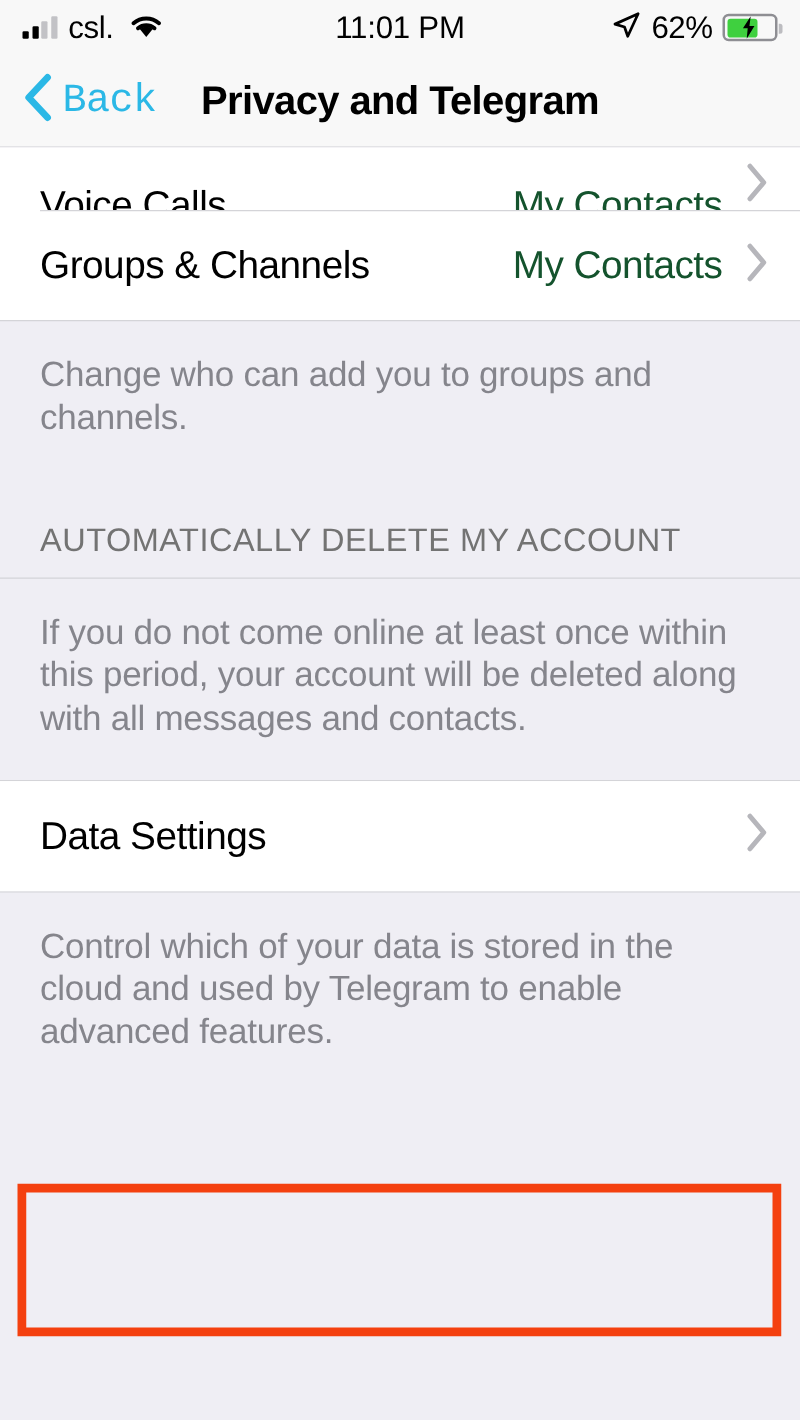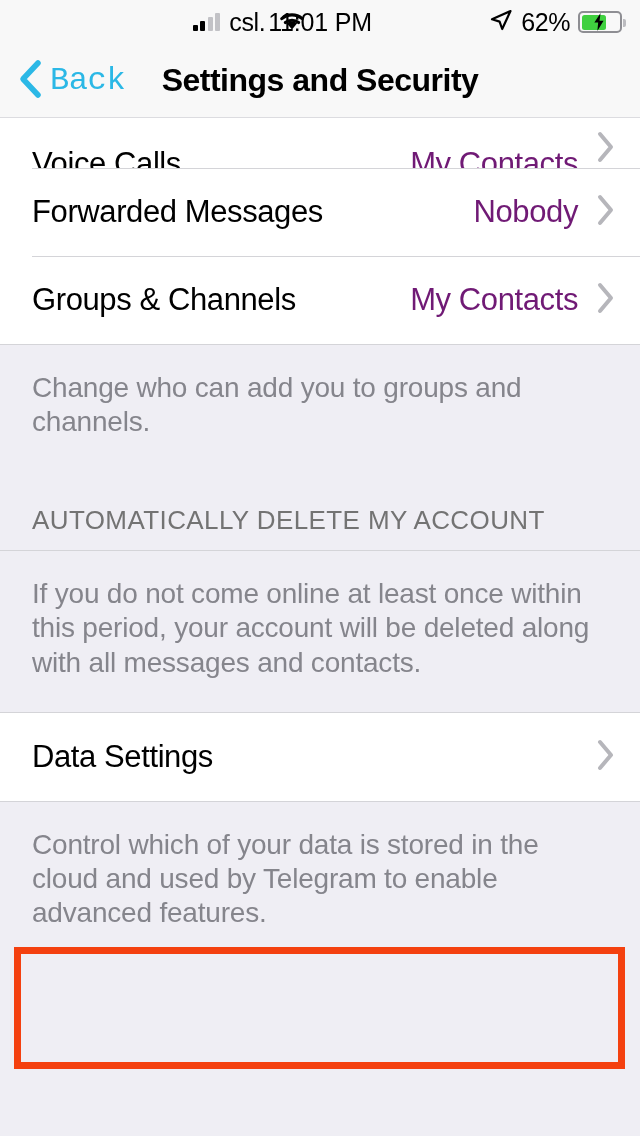--- a/index.html
+++ b/index.html
@@ -23,21 +23,20 @@
     display: flex;
     align-items: center;
     padding: 0 18px;
     box-sizing: border-box;
   }
   .status-left {
     display: flex;
     align-items: center;
     gap: 9px;
     flex: 1 1 0;
-    justify-content: flex-end;
   }
   .signal-bars {
     display: flex;
     align-items: flex-end;
     gap: 2.5px;
     height: 17px;
   }
   .signal-bars i {
     display: block;
     width: 5px;
@@ -187,21 +186,21 @@
   }
   .cell-title {
     font-size: 31px;
     color: #000;
     letter-spacing: -0.4px;
     flex: 1 1 auto;
     white-space: nowrap;
   }
   .cell-value {
     font-size: 31px;
-    color: #701a75;
+    color: #14532d;
     letter-spacing: -0.4px;
     white-space: nowrap;
     margin-right: 18px;
   }
   .disclosure { display: block; flex: 0 0 auto; }
 
   .group-bottom-line {
     height: 1px;
     background: #d4d4d8;
   }
@@ -274,38 +273,29 @@
 
 <div class="nav-bar">
   <div class="back-button">
     <span class="back-chevron">
       <svg width="28" height="44" viewBox="0 0 28 44">
         <path d="M22 6 L7 22 L22 38" fill="none" stroke="#2bb8e6" stroke-width="5.5" stroke-linecap="round" stroke-linejoin="round"></path>
       </svg>
     </span>
     <span class="back-label" style="color: rgb(43, 184, 230);">Back</span>
   </div>
-  <div class="nav-title">Settings and Security</div>
+  <div class="nav-title">Privacy and Telegram</div>
 </div>
 
 <div class="content">
 
   <div class="cell-group">
     <div class="cell clipped">
       <span class="cell-title">Voice Calls</span>
       <span class="cell-value">My Contacts</span>
-      <span class="disclosure">
-        <svg width="20" height="34" viewBox="0 0 20 34">
-            <path d="M4 4 L15 17 L4 30" fill="none" stroke="#b6b6bb" stroke-width="4" stroke-linecap="round" stroke-linejoin="round"></path>
-          </svg>
-      </span>
-    </div>
-    <div class="cell">
-      <span class="cell-title">Forwarded Messages</span>
-      <span class="cell-value">Nobody</span>
       <span class="disclosure">
         <svg width="20" height="34" viewBox="0 0 20 34">
             <path d="M4 4 L15 17 L4 30" fill="none" stroke="#b6b6bb" stroke-width="4" stroke-linecap="round" stroke-linejoin="round"></path>
           </svg>
       </span>
     </div>
     <div class="cell">
       <span class="cell-title">Groups &amp; Channels</span>
       <span class="cell-value">My Contacts</span>
       <span class="disclosure">

